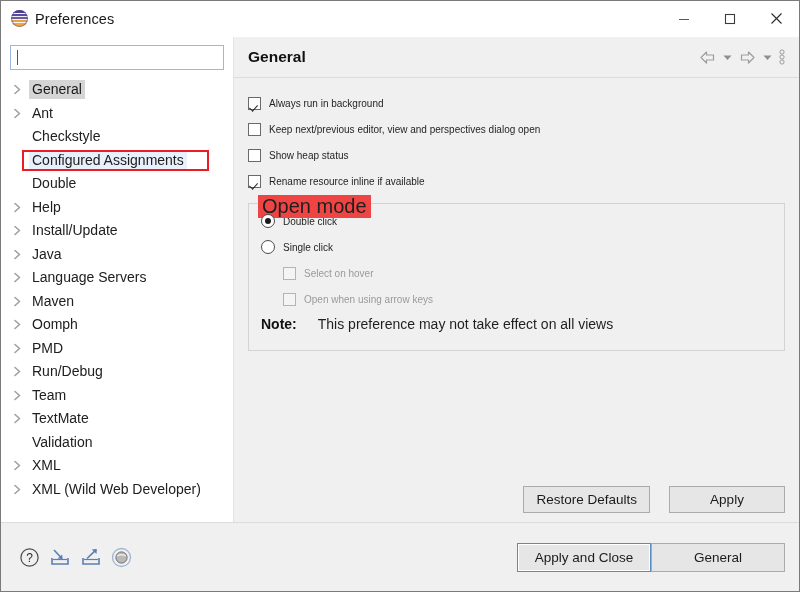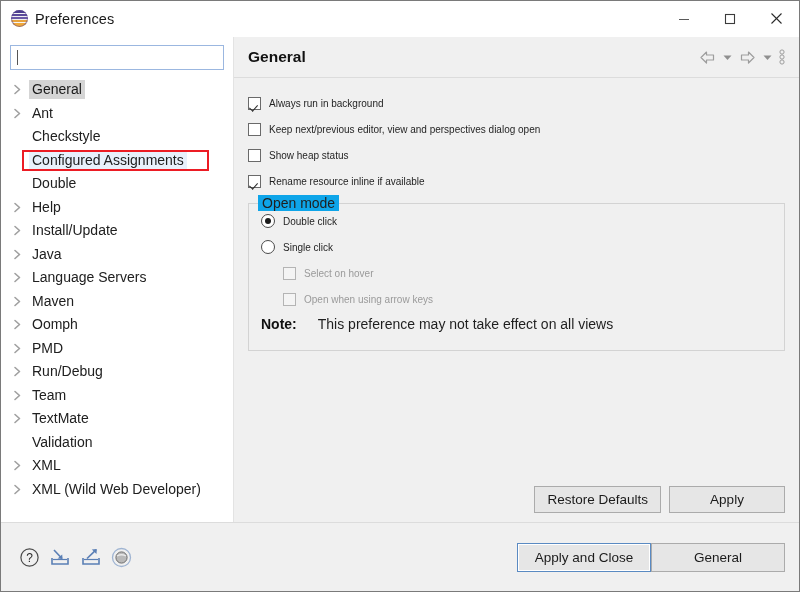--- a/index.html
+++ b/index.html
@@ -161,40 +161,40 @@
   }
 
   .group {
     margin-top: 9px;
     border: 1px solid #d3d3d3;
     padding: 4px 12px 10px 12px;
     position: relative;
   }
   .group-title {
     position: absolute; top: -9px; left: 9px;
-    background: #0ea5e9; padding: 0 4px;
-    font-size: 14px; color: #1f1f1f;
+    background: #ef4444; padding: 0 4px;
+    font-size: 20px; color: #1f1f1f;
   }
   .radio-row { display: flex; align-items: center; height: 26px; }
   .radio {
     width: 14px; height: 14px; flex: 0 0 14px; border-radius: 50%;
     border: 1.3px solid #4a4a4a; background: #fff;
     margin-right: 8px; position: relative;
   }
   .radio.on::after {
     content: ""; position: absolute; left: 3px; top: 3px;
     width: 6px; height: 6px; border-radius: 50%; background: #1a1a1a;
   }
   .indent { padding-left: 22px; align-items: center; }
   .note-row { display: flex; align-items: baseline; height: 24px; margin-top: 4px; }
   .note-bold { font-size: 14px; font-weight: bold; color: #111; margin-right: 21px; }
   .note-text { font-size: 14px; color: #1f1f1f; }
 
   .page-actions {
-    display: flex; justify-content: flex-end; gap: 8px;
+    display: flex; justify-content: flex-end; gap: 19px;
     padding: 0 14px 9px 14px;
   }
   .btn {
     min-width: 116px; height: 27px;
     border: 1px solid #ababab; background: #e6e6e6;
     font-family: "Liberation Sans", sans-serif;
     font-size: 13.5px; color: #1b1b1b;
     display: flex; align-items: center; justify-content: center;
     padding: 0 12px;
   }

